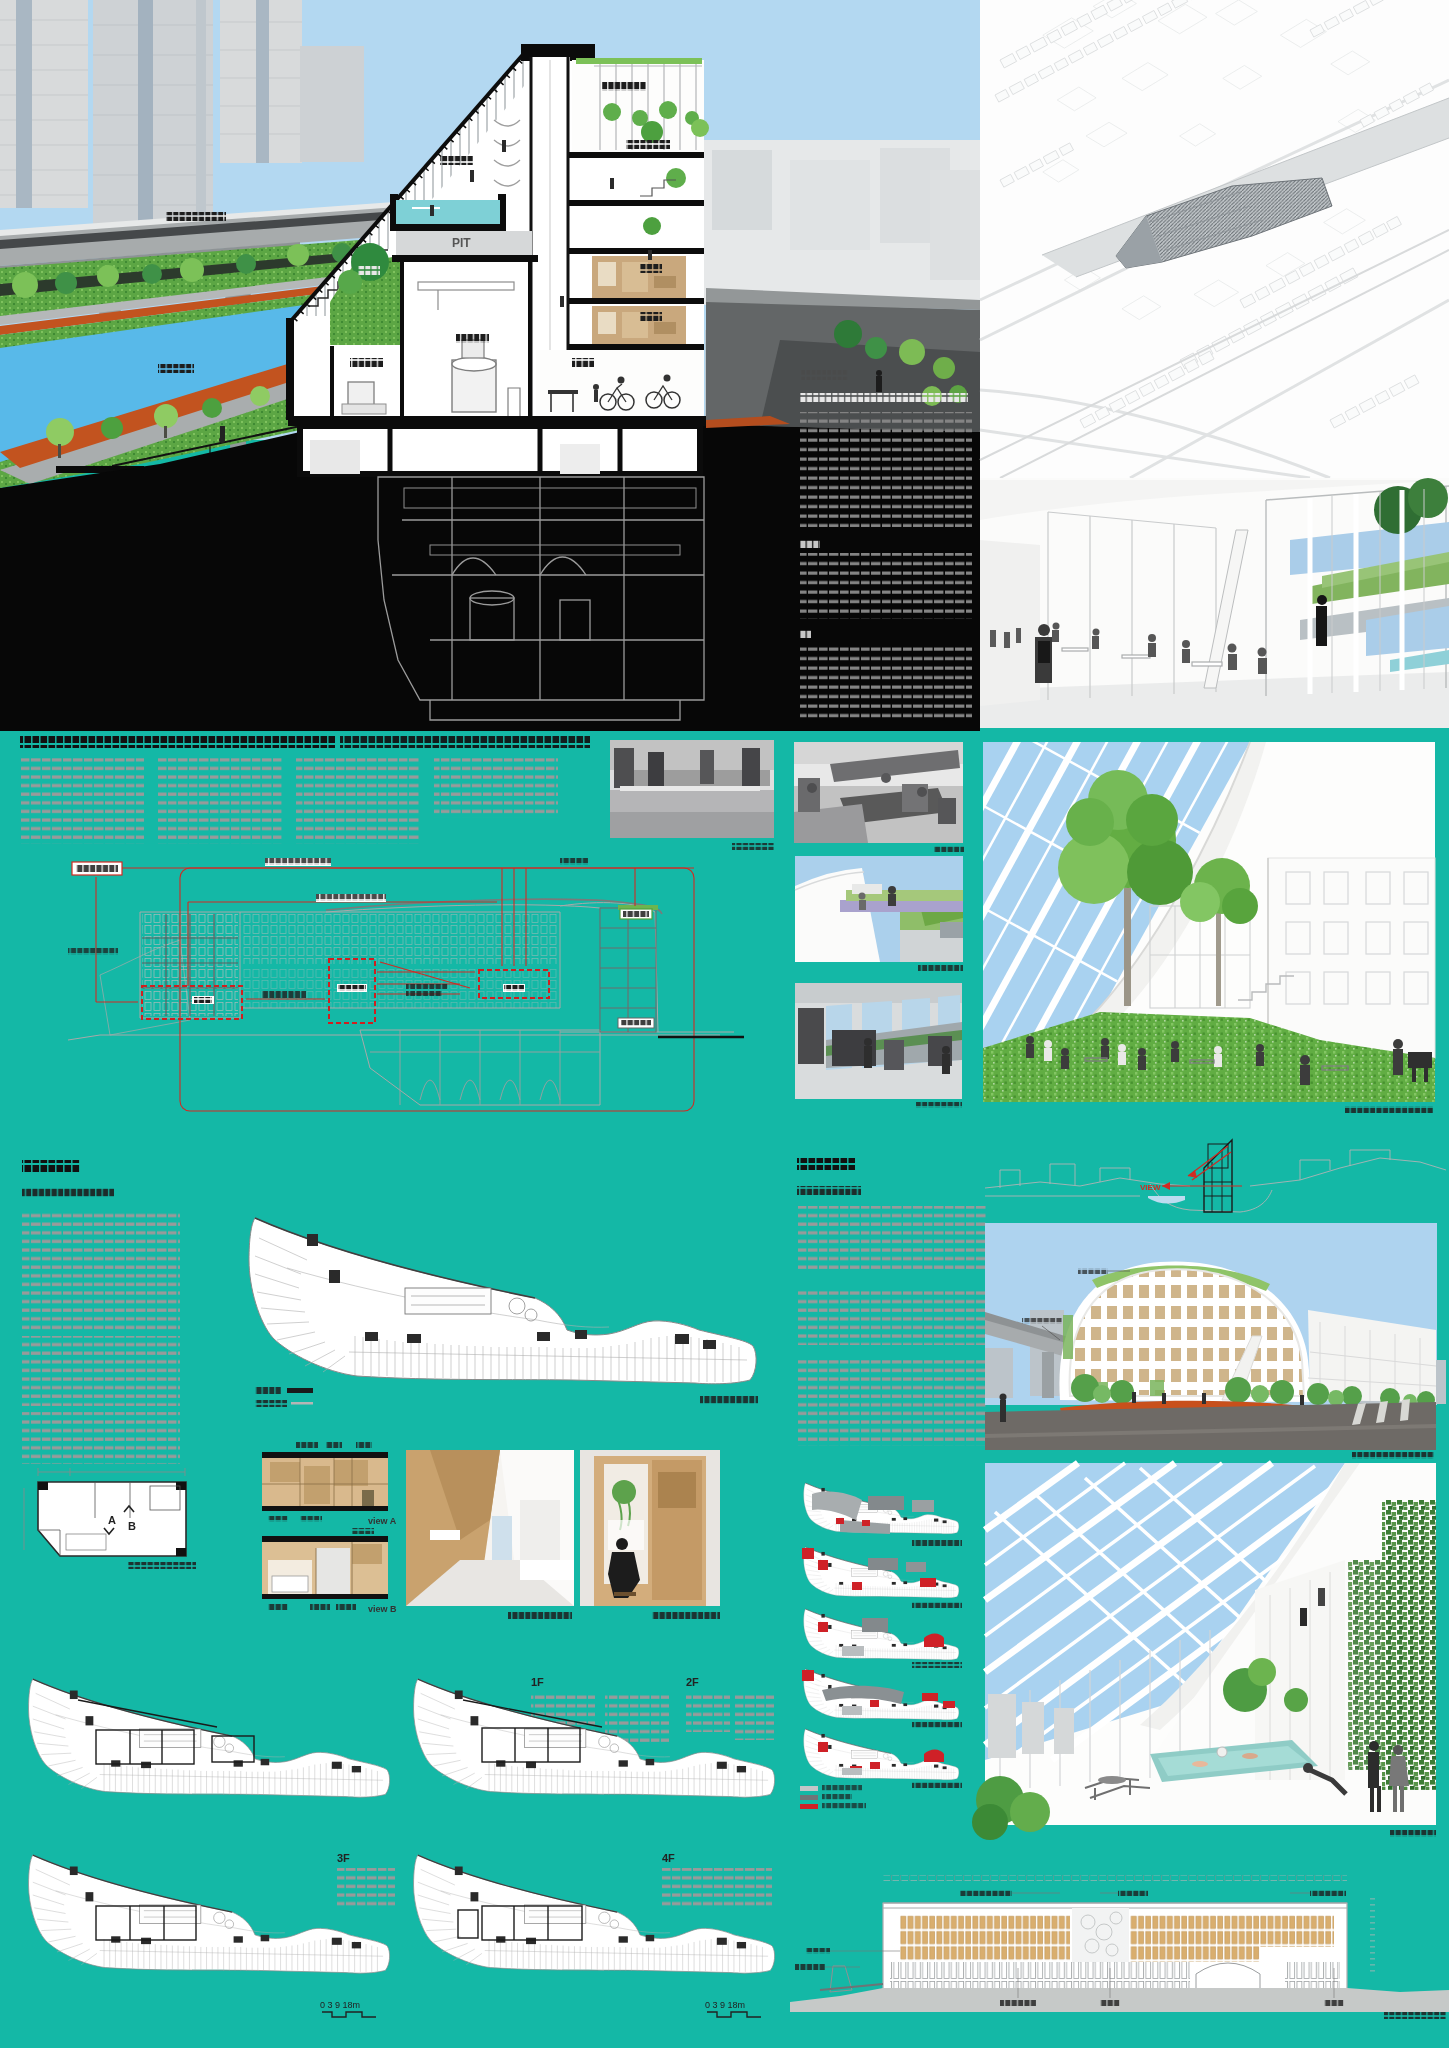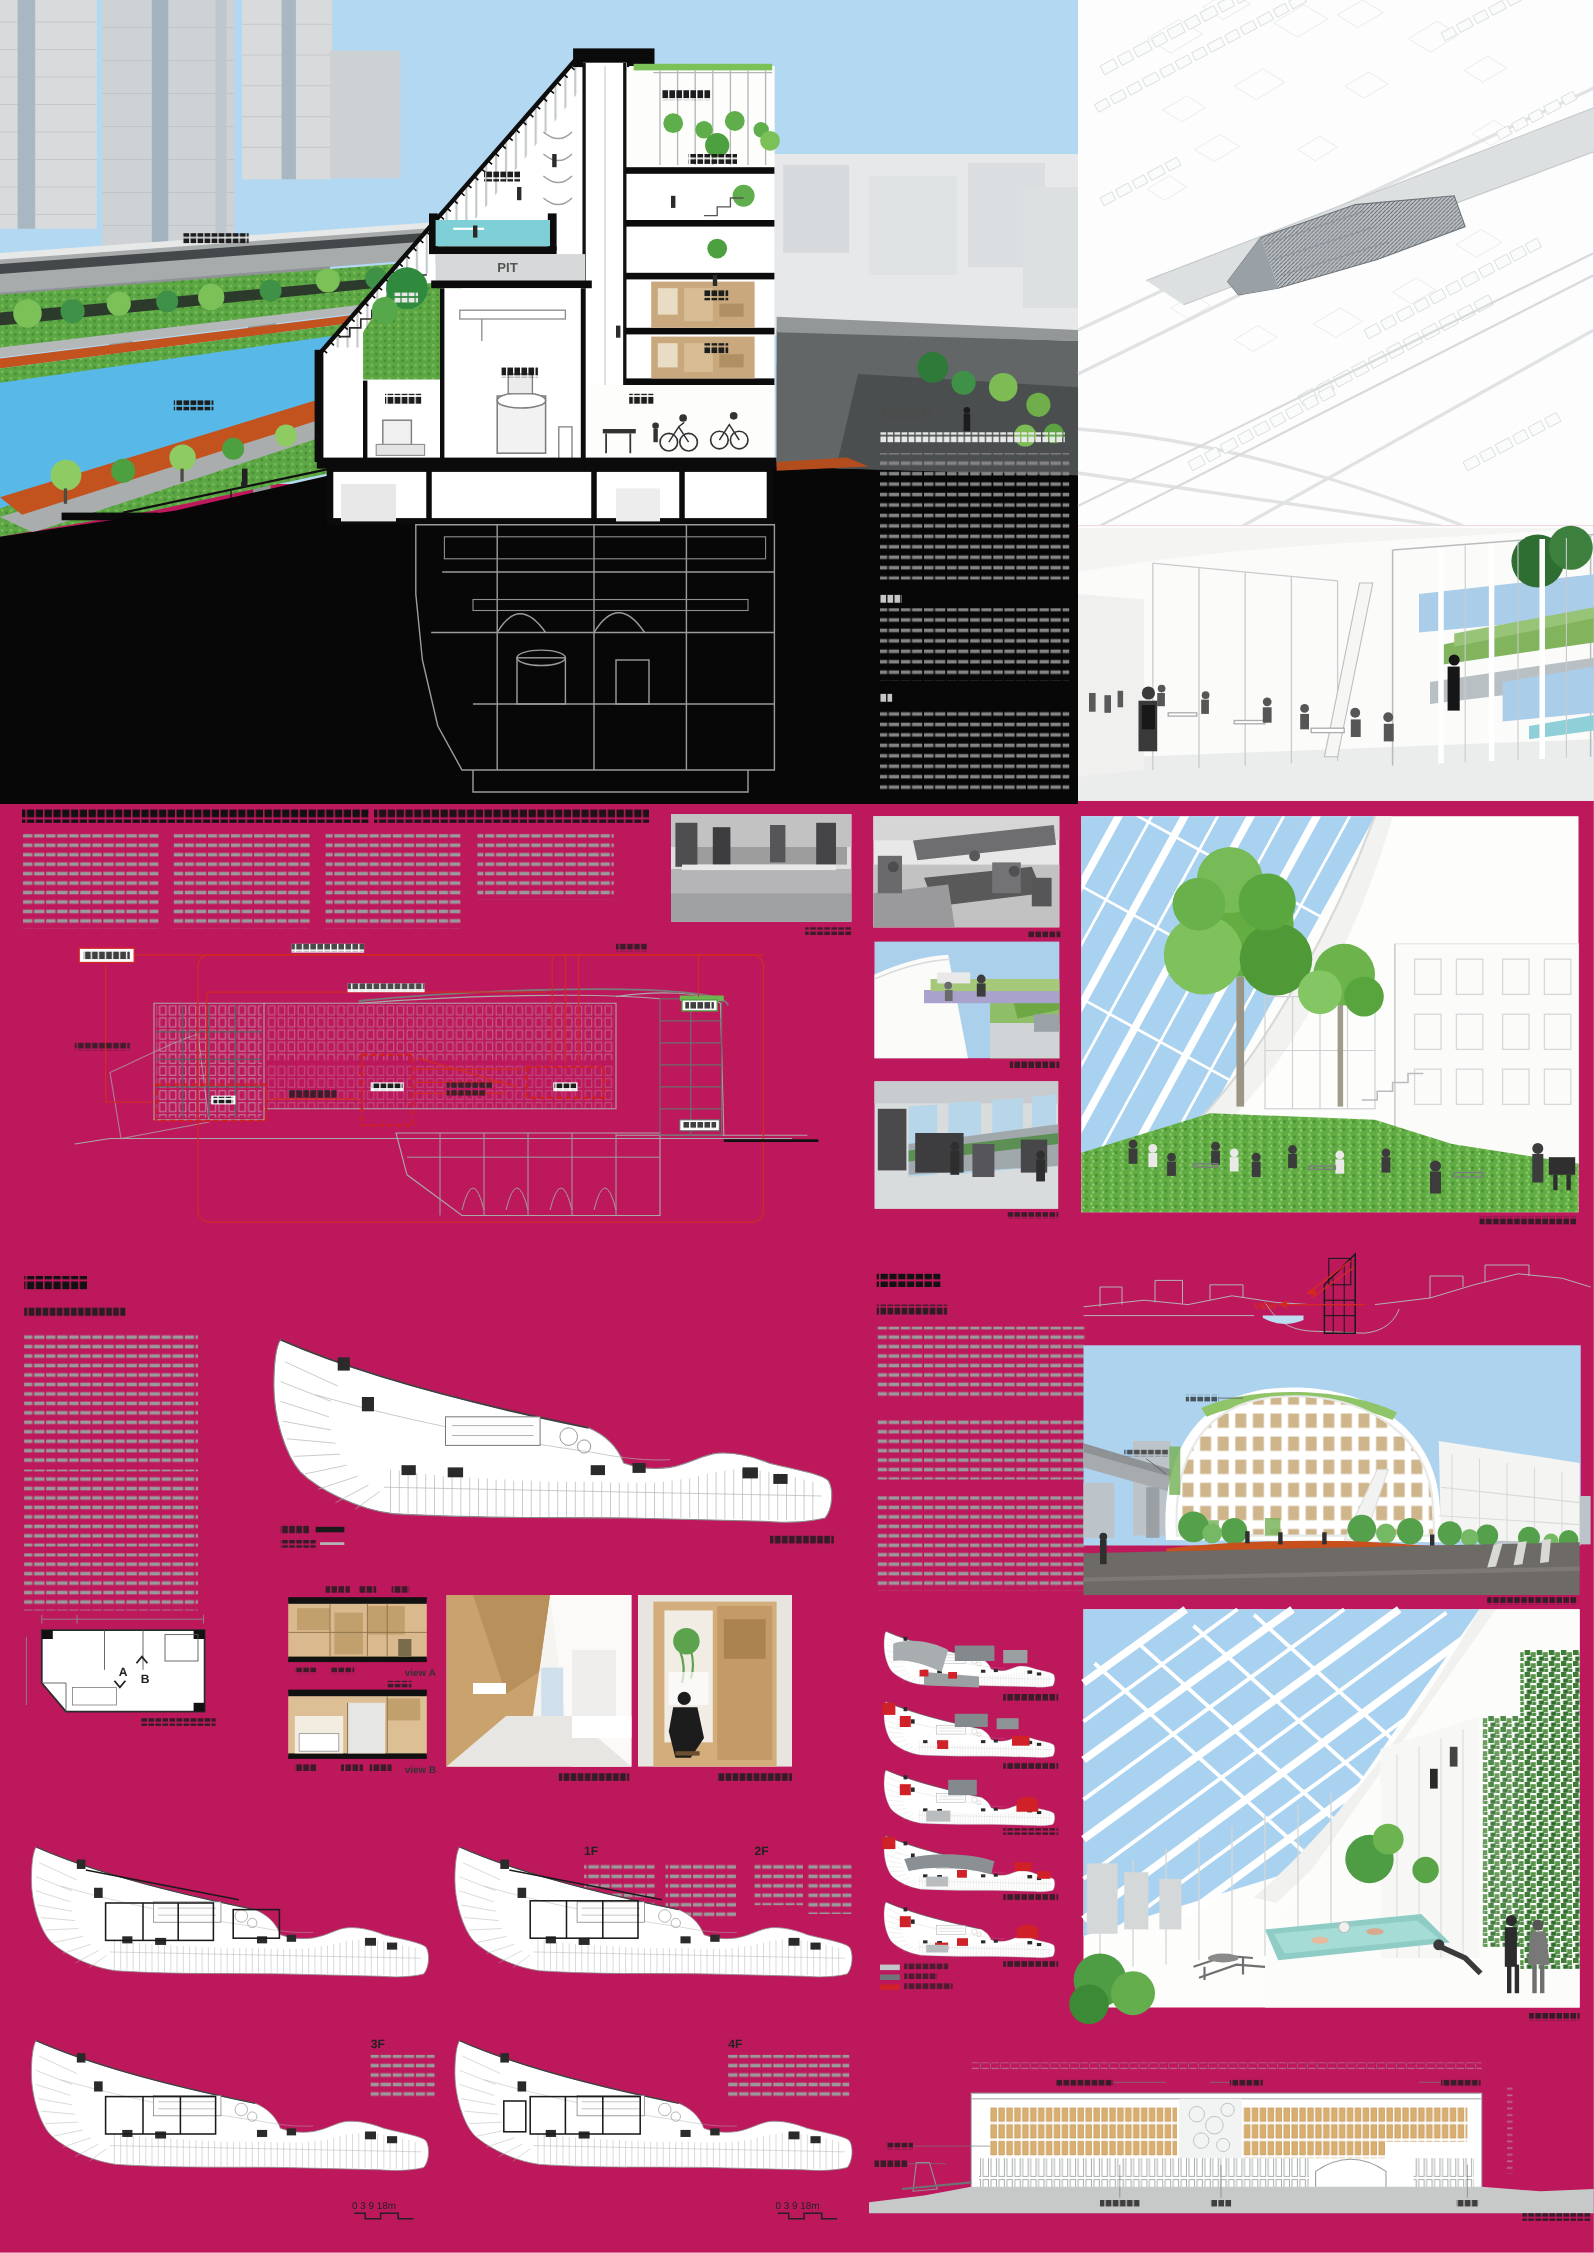--- a/index.html
+++ b/index.html
@@ -1,16 +1,16 @@
 <!DOCTYPE html>
 <html><head>
 <meta charset="utf-8">
 <style>
 html,body{margin:0;padding:0;background:#fff;}
-#board{position:relative;width:1449px;height:2048px;background:#be185d;overflow:hidden;font-family:"Liberation Sans",sans-serif;}
+#board{position:relative;width:1449px;height:2048px;background:#14b8a6;overflow:hidden;font-family:"Liberation Sans",sans-serif;}
 svg{display:block;}
 </style>
 </head>
 <body>
 <div id="board">
 <svg width="1449" height="2048" viewBox="0 0 1449 2048">
 <defs>
 <pattern id="kt" patternUnits="userSpaceOnUse" width="6.4" height="9">
  <rect x="0.4" y="0.8" width="5.2" height="7.4" fill="#1d1d1d"></rect>
 </pattern>

